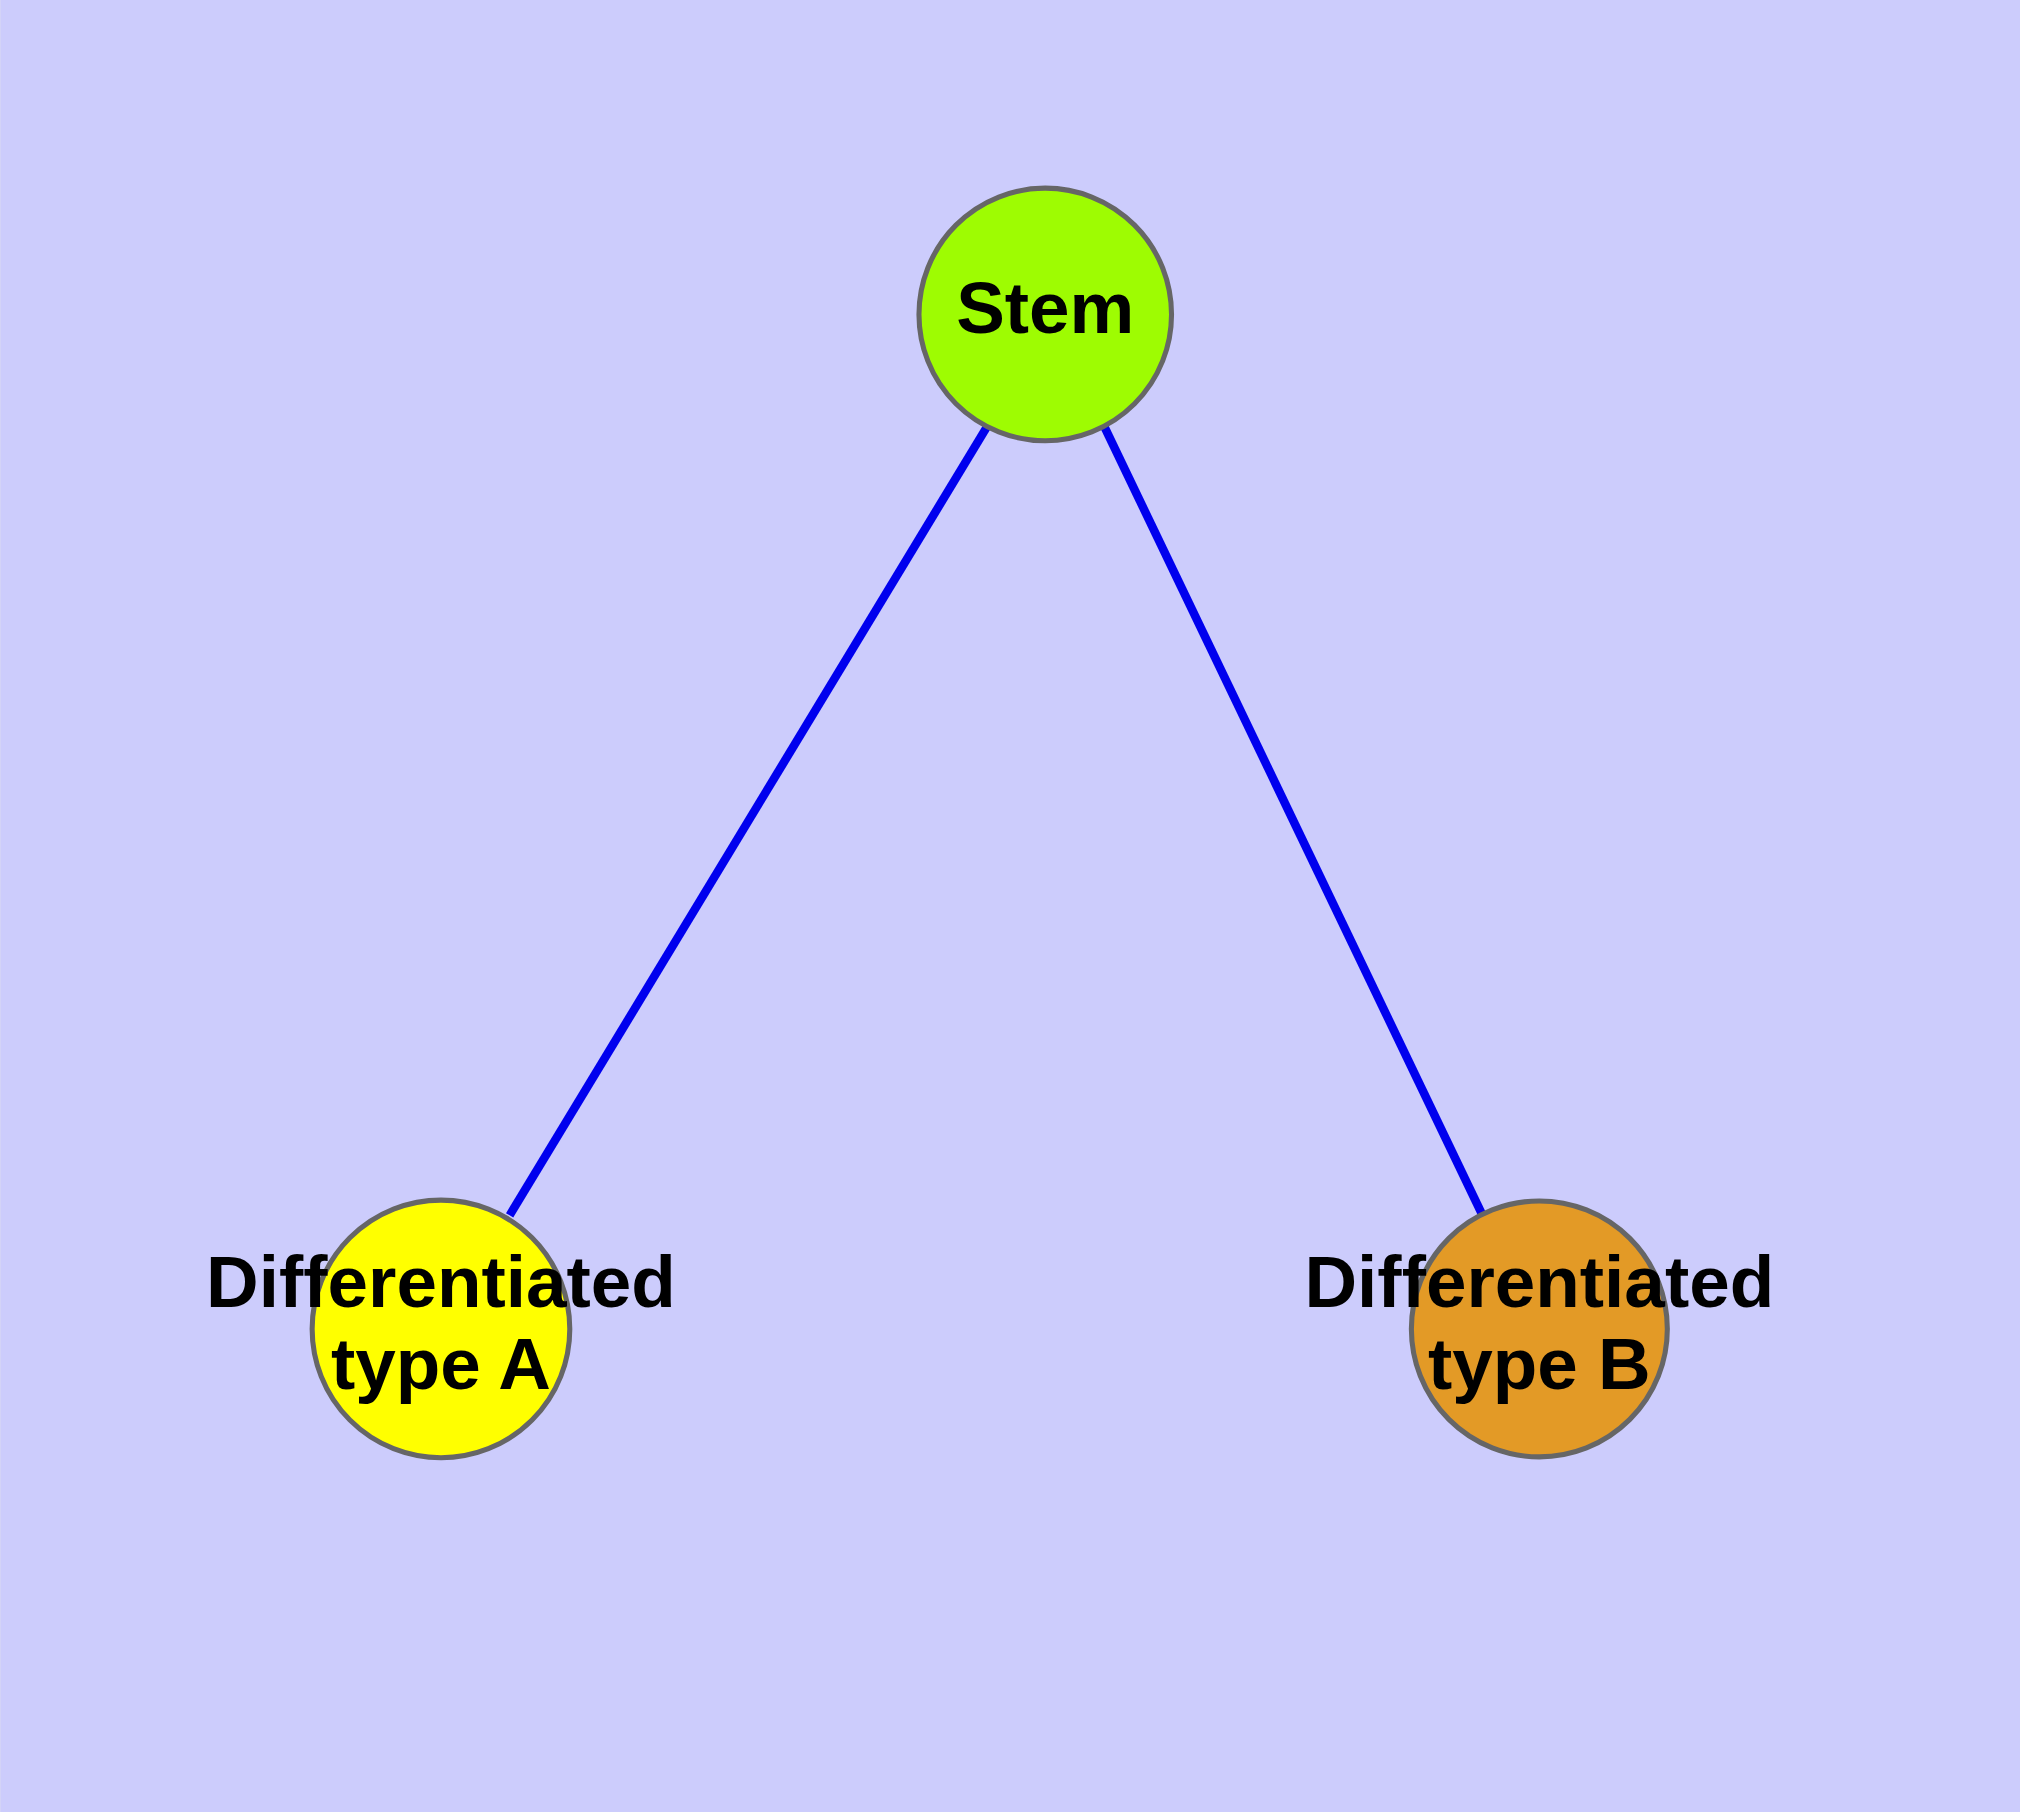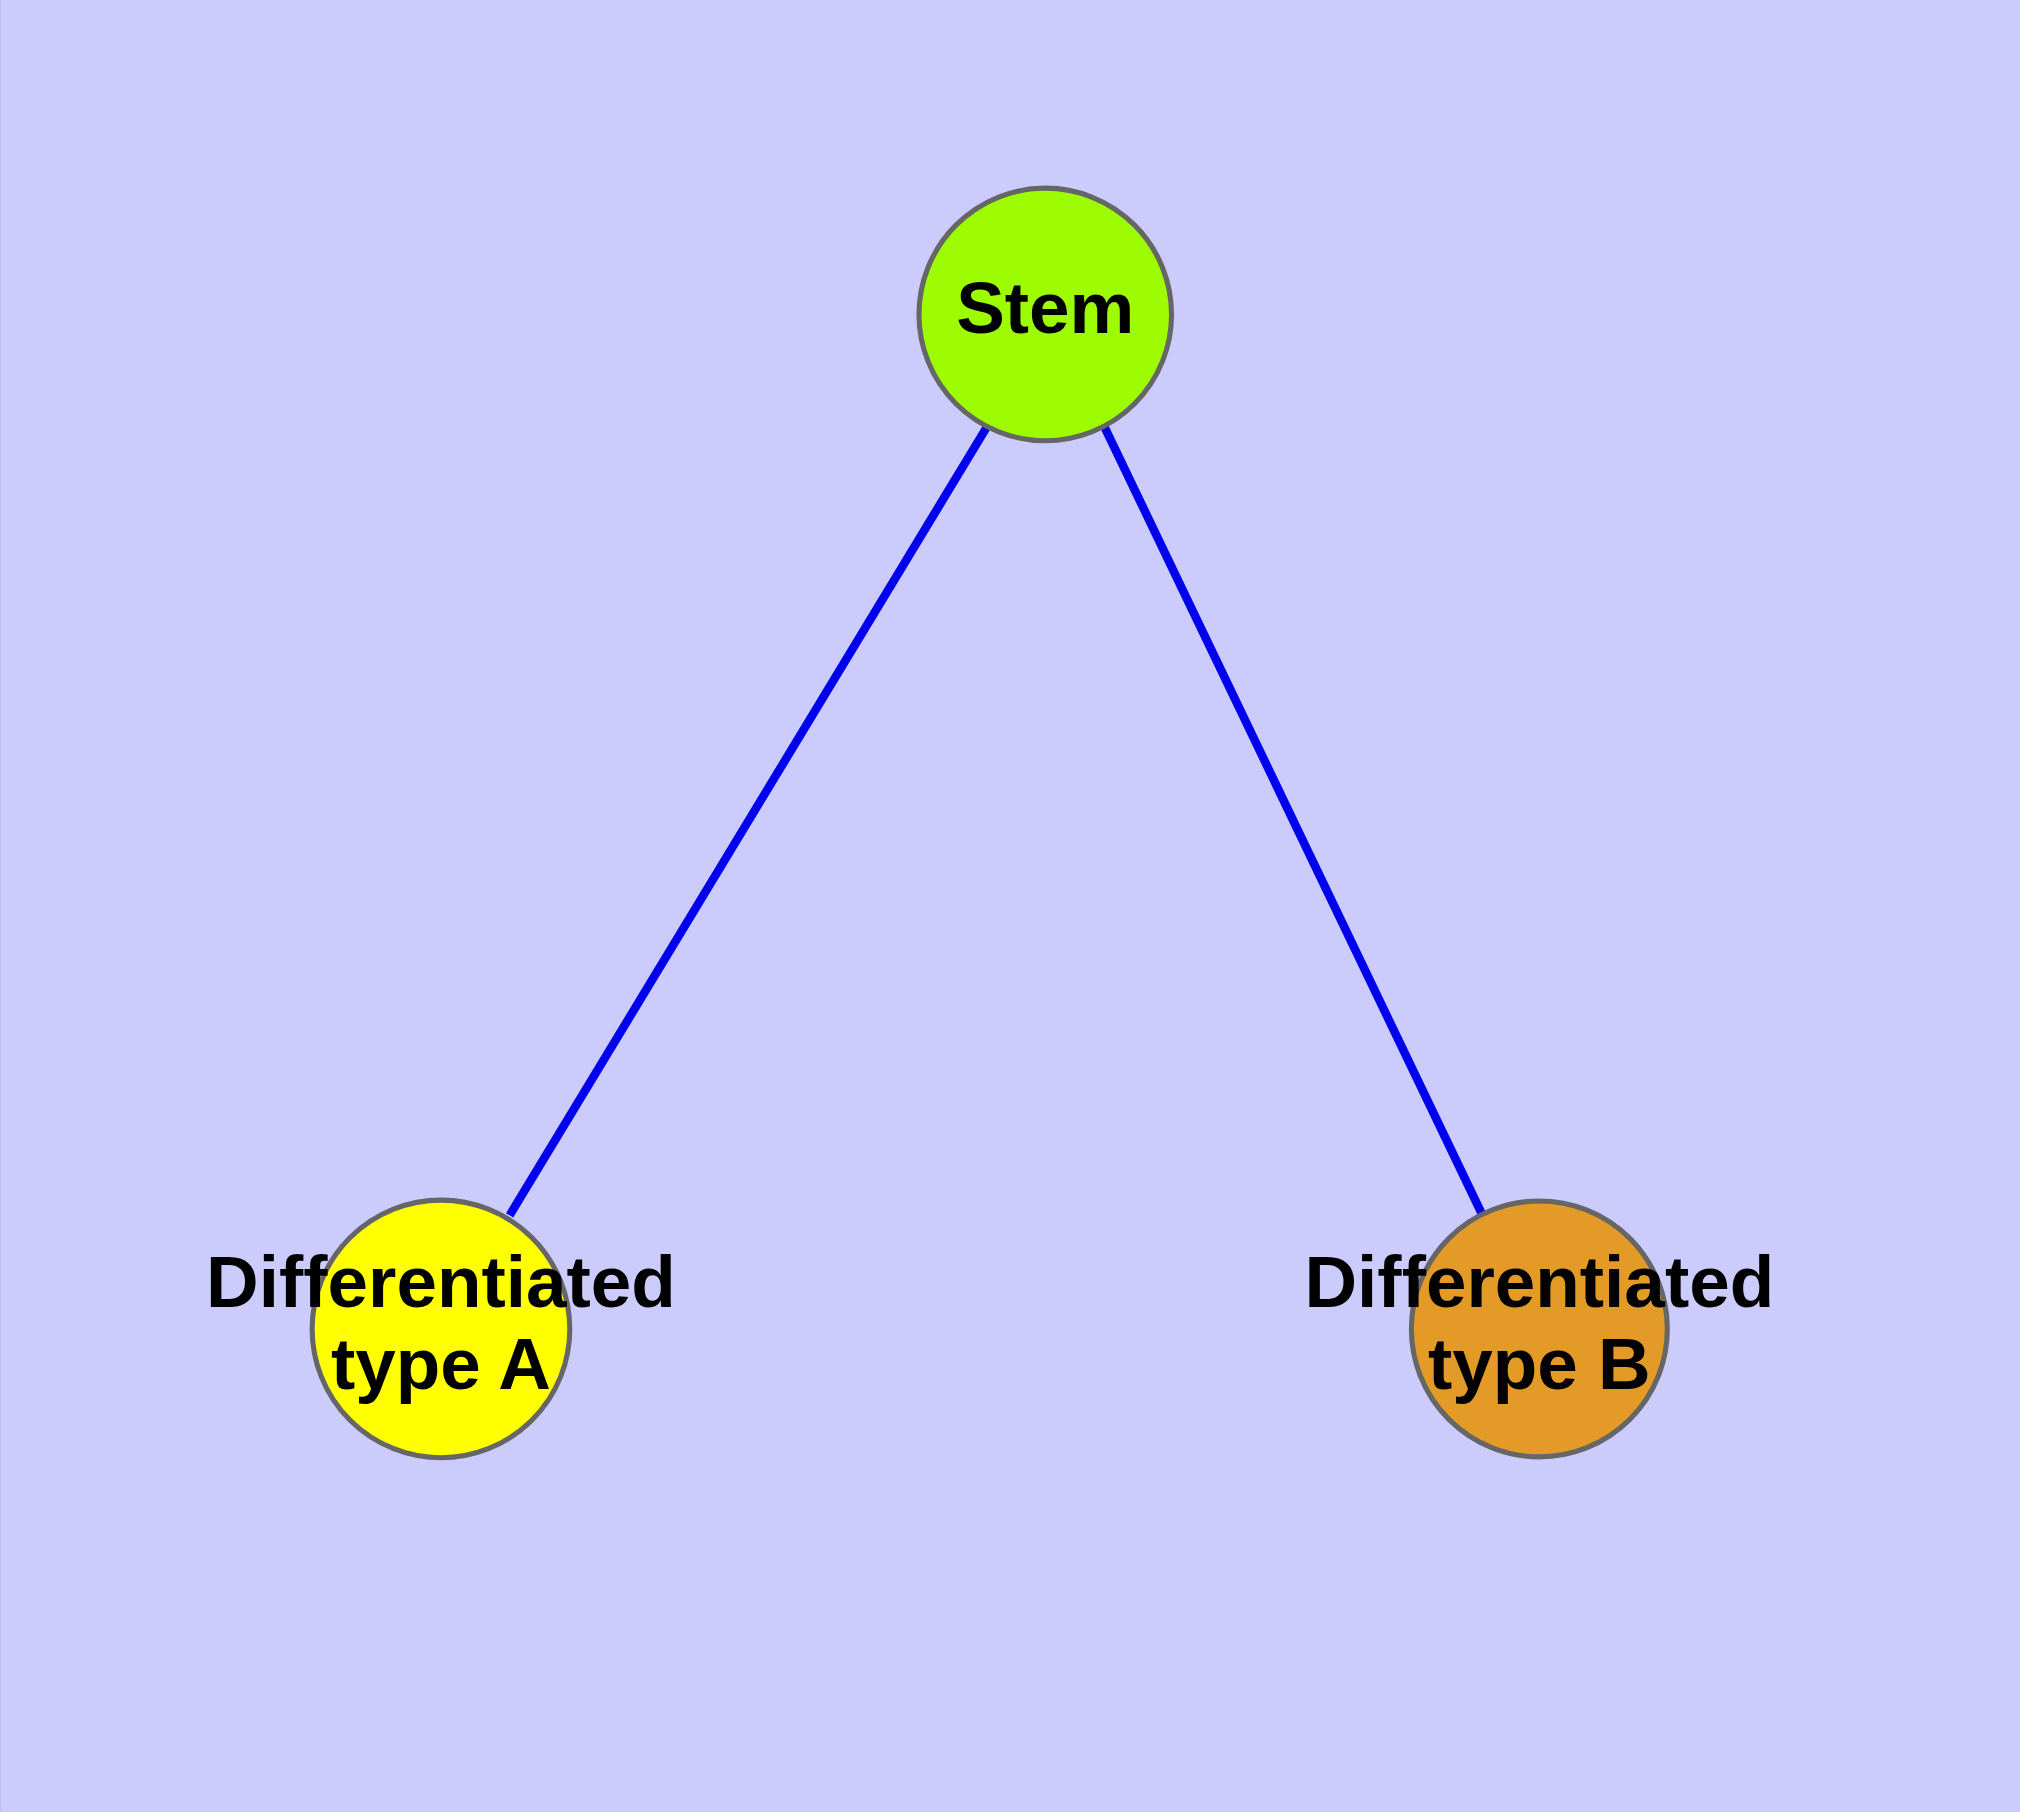--- a/index.html
+++ b/index.html
@@ -27,21 +27,21 @@
     font-weight: bold;
     fill: #000000;
     text-anchor: middle;
     dominant-baseline: middle;
     paint-order: normal;
   }
 </style>
 </head>
 <body>
 
-<div id="canvas" style="width: 2021px; height: 1812px; background: #a3a3a3;">
+<div id="canvas" style="width: 2021px; height: 1812px; background: #e5e5e5;">
   <svg id="graph-svg" viewBox="0 0 2384 2138" xmlns="http://www.w3.org/2000/svg">
     <rect id="bg-rect" x="0" y="0" width="2384" height="2138" fill="#ccccfc"></rect>
     <g id="edges-layer">
         <line x1="1164" y1="504" x2="601" y2="1434" stroke="#0000ee" stroke-width="10" stroke-linecap="butt"></line>
         <line x1="1303" y1="504" x2="1749" y2="1434" stroke="#0000ee" stroke-width="10" stroke-linecap="butt"></line>
       </g>
     <g id="nodes-layer">
         <g>
           <circle cx="1233" cy="371" r="149" fill="#9efc02" stroke="#666666" stroke-width="6"></circle>
           <text class="node-label" x="1233" y="371" font-size="86" fill="#000000" font-family="&quot;Liberation Sans&quot;, &quot;DejaVu Sans&quot;, sans-serif"><tspan x="1233" dy="0">Stem</tspan></text>

